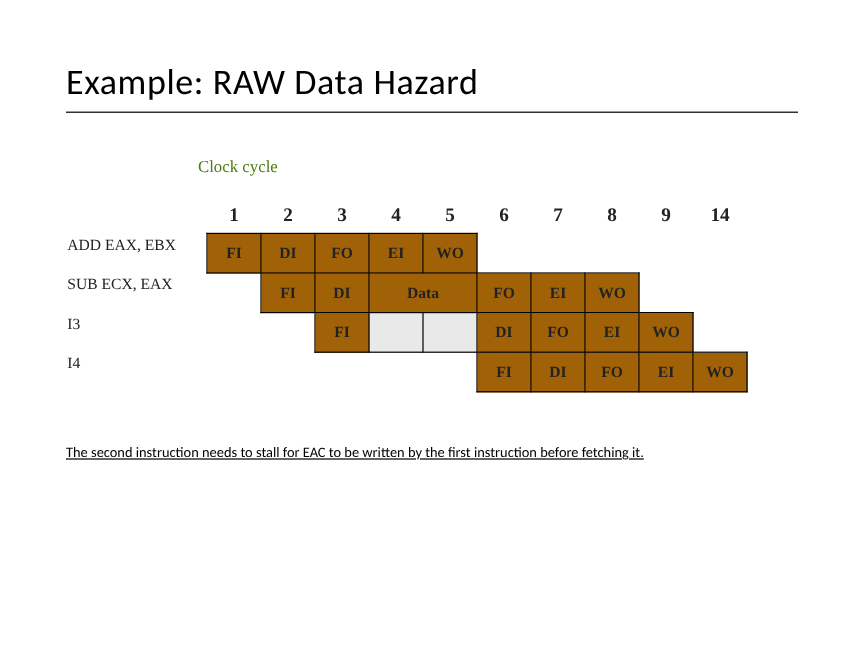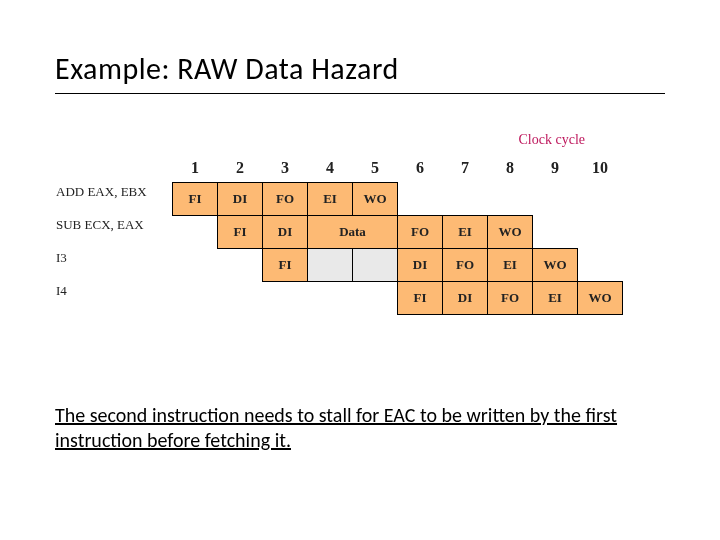--- a/index.html
+++ b/index.html
@@ -26,26 +26,26 @@
     padding-bottom: 6px;
     margin-bottom: 38px;
   }
 
   
   .table-wrap {
     font-family: "Times New Roman", Times, serif;
     color: #222;
   }
   .clock-label {
-    text-align: right;
+    text-align: left;
     font-size: 14px;
     margin-left: 110px;
     width: 420px;
-    margin-bottom: 6px;
-    color: #be185d;
+    margin-bottom: 18px;
+    color: #4d7c0f;
   }
   table.pipe {
     border-collapse: collapse;
     table-layout: fixed;
   }
   table.pipe th.cycle {
     font-weight: bold;
     font-size: 16px;
     text-align: center;
     width: 42px;
@@ -64,43 +64,43 @@
     background: #fff;
   }
   table.pipe td {
     border: 1.5px solid #000;
     width: 42px;
     height: 30px;
     font-size: 13px;
     font-weight: bold;
     text-align: center;
     vertical-align: middle;
-    background: #fdba74;
+    background: #a16207;
     color: #222;
   }
   table.pipe td.empty {
     border: none;
     background: #fff;
   }
   table.pipe td.idle { width: 84px; }
   table.pipe td.blank {
     border: 1.5px solid #000;
     background: #e9e9e9;
   }
   table.pipe thead th.corner {
     border: none;
     background: #fff;
     width: 110px;
   }
 
   .body-text {
-    font-size: 20px;
+    font-size: 12px;
     font-weight: 400;
     line-height: 1.25;
-    margin-top: 88px;
+    margin-top: 44px;
   }
   .body-text p { margin: 0 0 22px 0; }
   .body-text .underline { text-decoration: underline; }
 </style>
 </head>
 <body>
 
 <div class="slide">
 
   <div class="title">Example: RAW Data Hazard</div>
@@ -114,21 +114,21 @@
           <th class="corner"></th>
           <th class="cycle">1</th>
           <th class="cycle">2</th>
           <th class="cycle">3</th>
           <th class="cycle">4</th>
           <th class="cycle">5</th>
           <th class="cycle">6</th>
           <th class="cycle">7</th>
           <th class="cycle">8</th>
           <th class="cycle">9</th>
-          <th class="cycle">10</th>
+          <th class="cycle">14</th>
         </tr>
       </thead>
       <tbody>
 
         <tr>
           <th class="rowhdr">ADD EAX, EBX</th>
           <td>FI</td>
           <td>DI</td>
           <td>FO</td>
           <td>EI</td>

